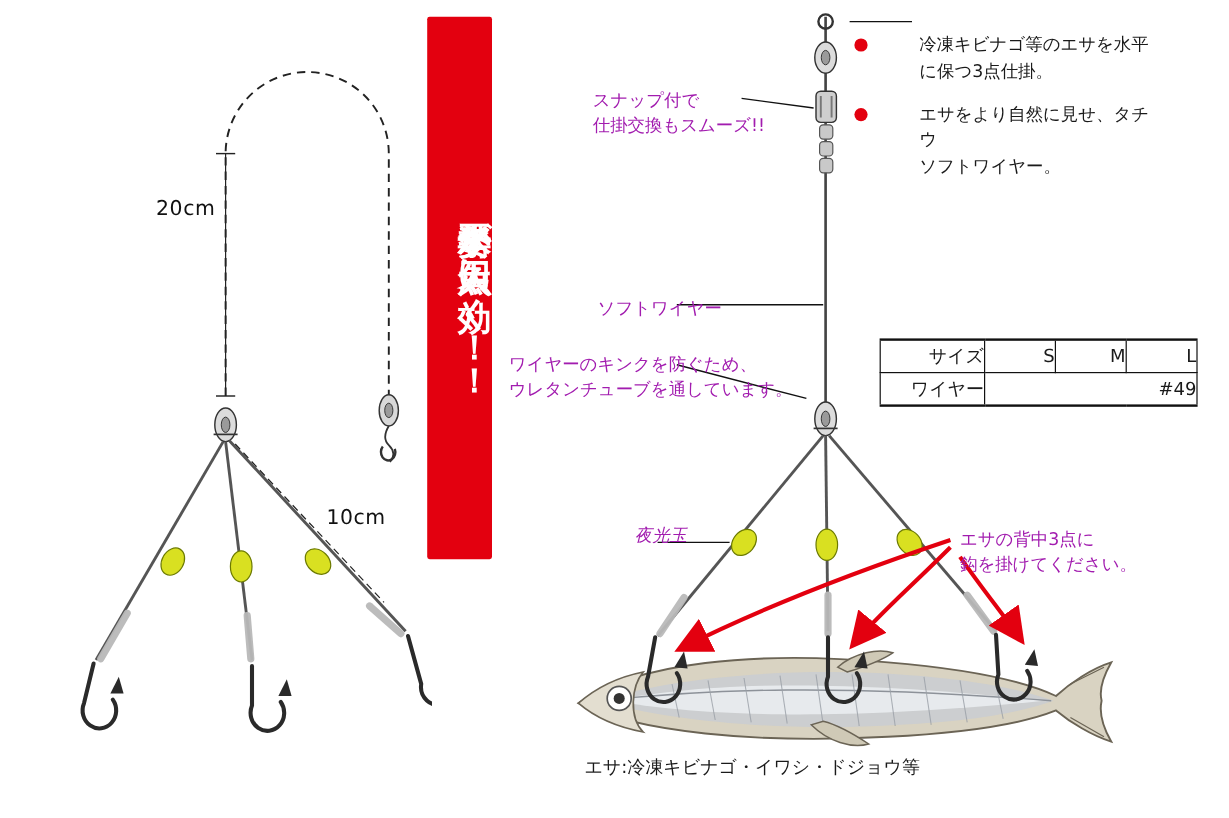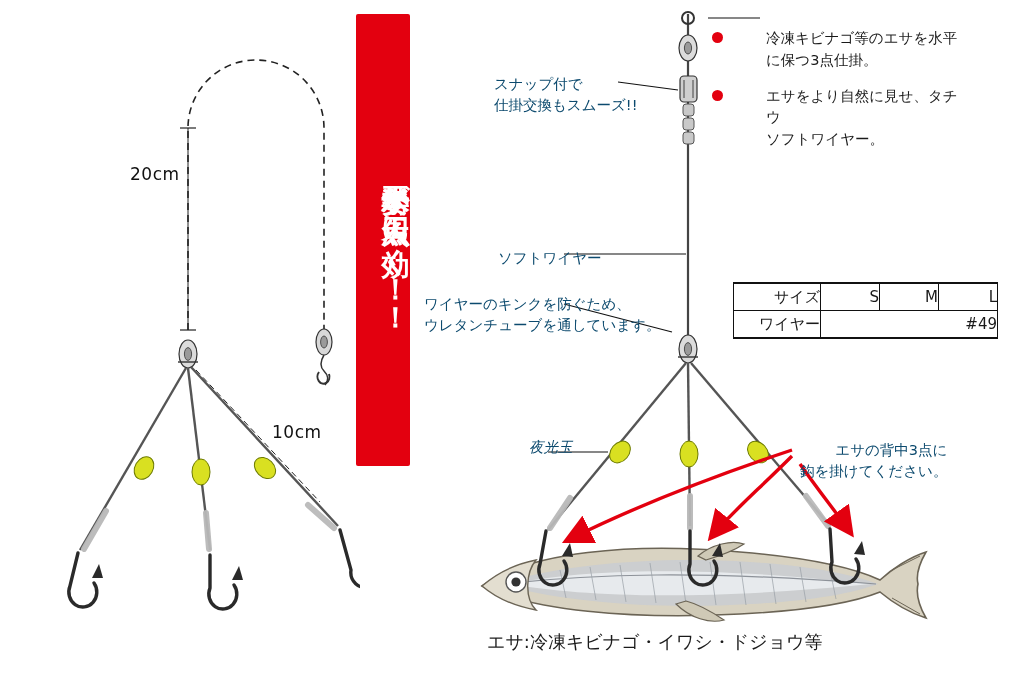--- a/index.html
+++ b/index.html
@@ -31,21 +31,21 @@
     text-orientation:upright;
     height:436px;
     letter-spacing:0px;
     font-family:"DejaVu Sans", sans-serif;
   }
 
   
   .lbl{
     font-size:14.5px;
     line-height:1.45;
-    color:#0c4a6e;
+    color:#a21caf;
     font-family:"DejaVu Sans", sans-serif;
     white-space:pre-line;
   }
   .dim{
     font-size:17px;
     font-family:"DejaVu Sans", sans-serif;
     color:#111;
     letter-spacing:.5px;
   }
   .bullet-row{
@@ -81,21 +81,21 @@
     height:26px;
   }
   .size-table .c0{width:86px;}
   .size-table .c1,.size-table .c2,.size-table .c3{width:58px;}
   .size-table tr:first-child td{border-top:2px solid #111;}
   .size-table tr:last-child td{border-bottom:2px solid #111;}
 
   
   .fish-caption{
     left:487px;top:630px;
-    font-size:18px;
+    font-size:15px;
     font-family:"DejaVu Sans", sans-serif;
   }
   svg{display:block;}
 </style>
 </head>
 <body>
 
 <div class="stage">
 
   <svg class="abs" style="left:20px;top:10px;" width="340" height="620" viewBox="0 0 340 620">
@@ -272,21 +272,21 @@
   <div class="abs lbl" style="left:494px;top:74px;">スナップ付で
 仕掛交換もスムーズ!!</div>
 
   <div class="abs lbl" style="left:498px;top:248px;text-align:right;">ソフトワイヤー</div>
 
   <div class="abs lbl" style="left:424px;top:294px;">ワイヤーのキンクを防ぐため、
 ウレタンチューブを通しています。</div>
 
   <div class="abs lbl" style="left:529px;top:437px;font-style:italic;">夜光玉</div>
 
-  <div class="abs lbl" style="left:800px;top:440px;text-align:right;">エサの背中3点に
+  <div class="abs lbl" style="left:800px;top:440px;">エサの背中3点に
 鈎を掛けてください。</div>
 
   <div class="abs" style="left:712px;top:28px;width:250px;">
     <div class="bullet-row" style="margin-bottom:14px;">
       <span class="bullet-dot"></span>
       <span class="bullet-txt">冷凍キビナゴ等のエサを水平
 に保つ3点仕掛。</span>
     </div>
     <div class="bullet-row">
       <span class="bullet-dot"></span>

